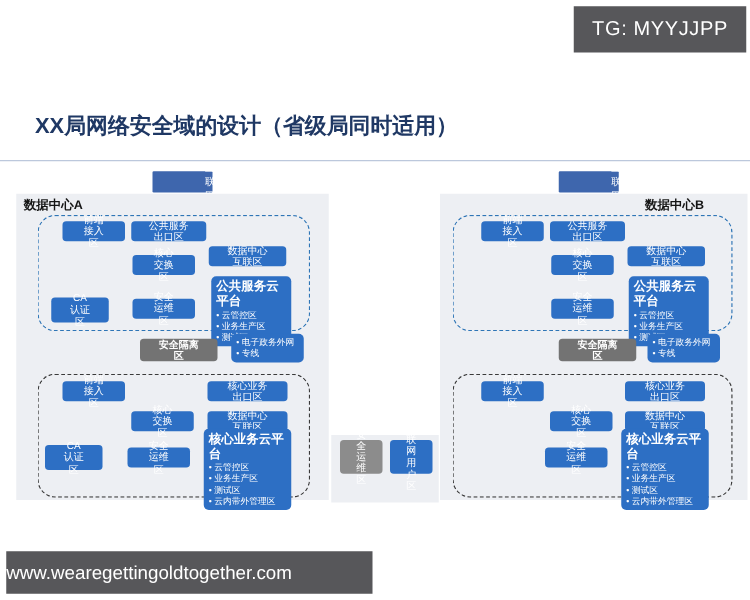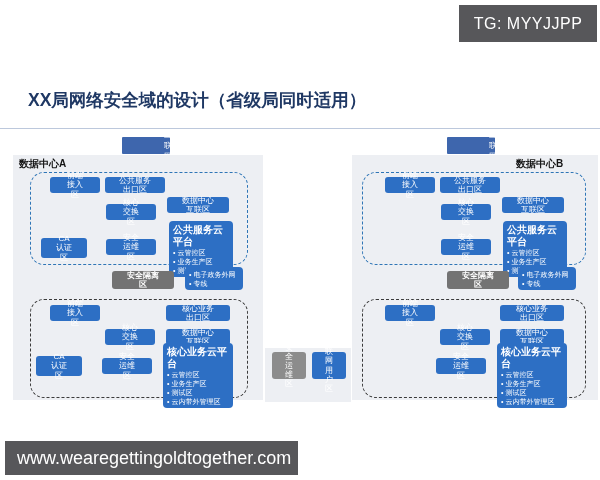--- a/index.html
+++ b/index.html
@@ -31,21 +31,21 @@
   .cloud { position:absolute; background:#2d6fc4; color:#fff; border-radius:4px; padding:3px 3px 2px 4px; }
   .cloud .ct { font-size:10px; font-weight:bold; line-height:1.2; }
   .cloud ul { list-style:none; }
   .cloud li { font-size:7px; line-height:1.3; white-space:nowrap; }
   .cloud li::before { content:"•  "; }
 
   .monitor-label { position:absolute; left:265px; top:384px; width:86px; text-align:center;
                    font-size:10px; font-weight:bold; color:#141414; }
 
   .footer { position:absolute; left:5px; top:441px; width:293px; height:34px; background:#57575a;
-            color:#fff; font-size:18px; display:flex; align-items:center; padding-left:12px; }
+            color:#fff; font-size:15px; display:flex; align-items:center; }
 </style>
 </head>
 <body>
 
 <div class="page">
 
   <div class="badge">TG: MYYJJPP</div>
   <div class="slide-title">XX局网络安全域的设计（省级局同时适用）</div>
   <div class="divider"></div>
 

